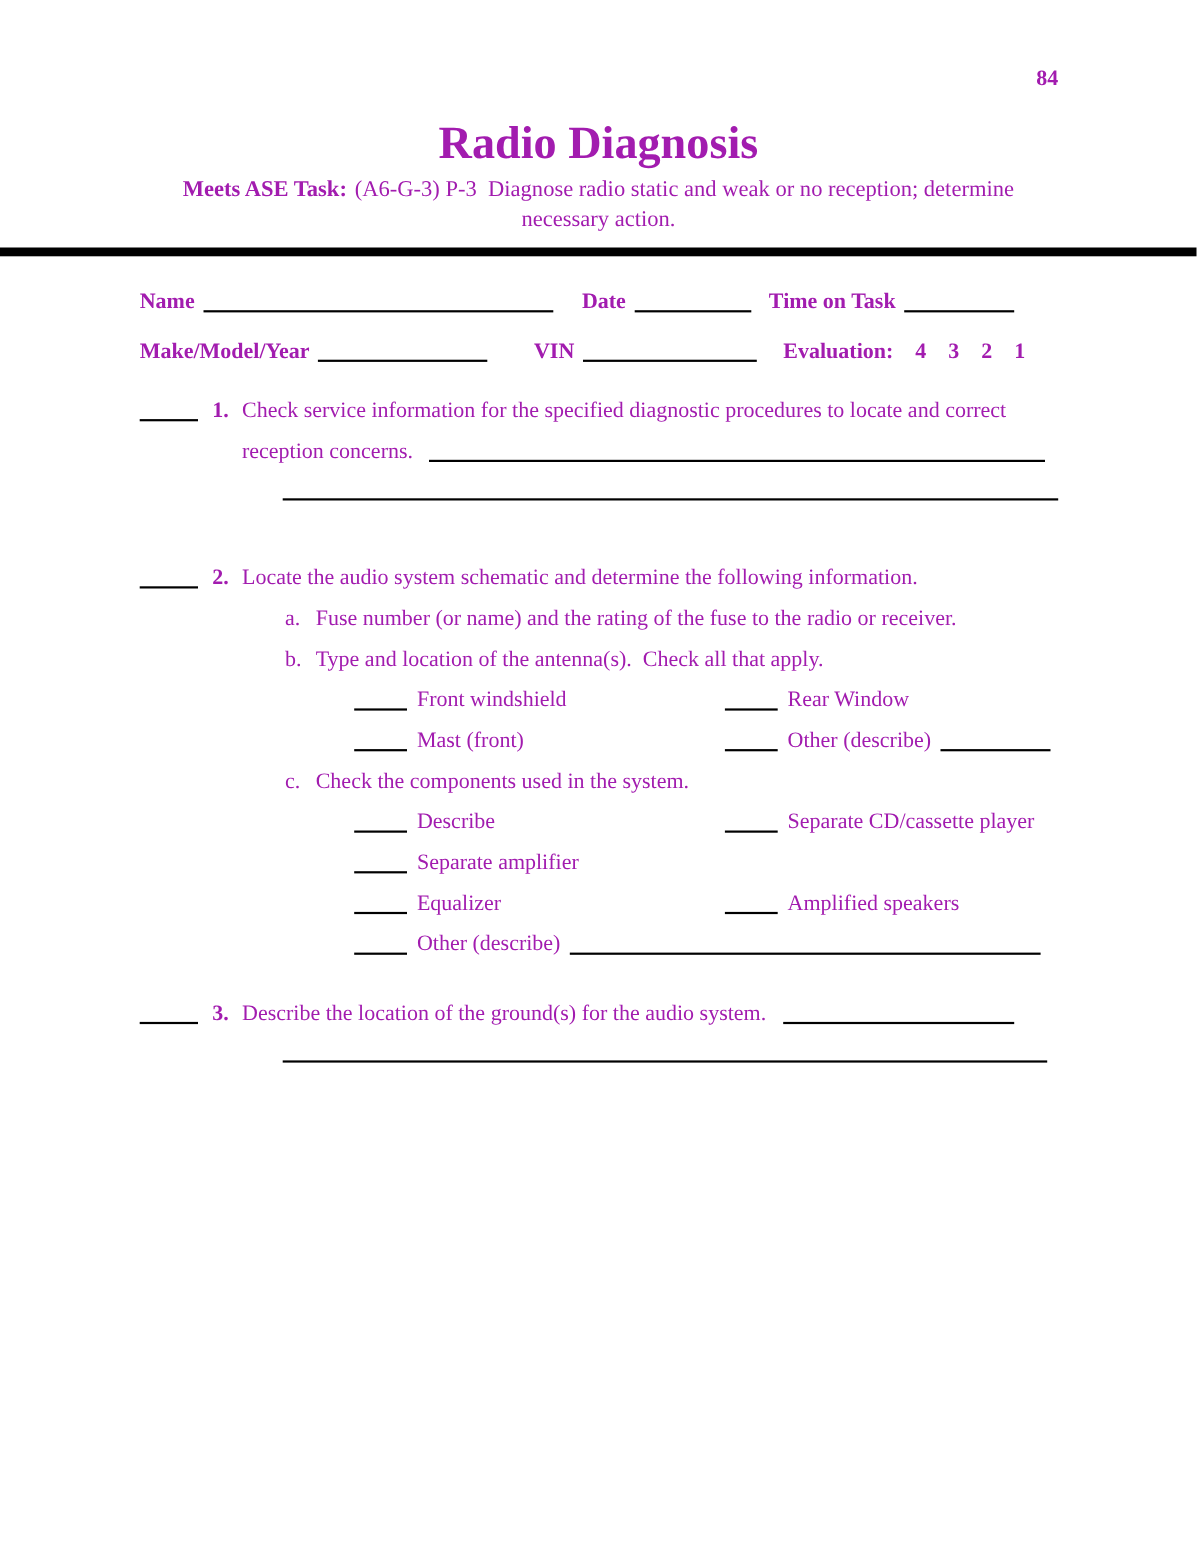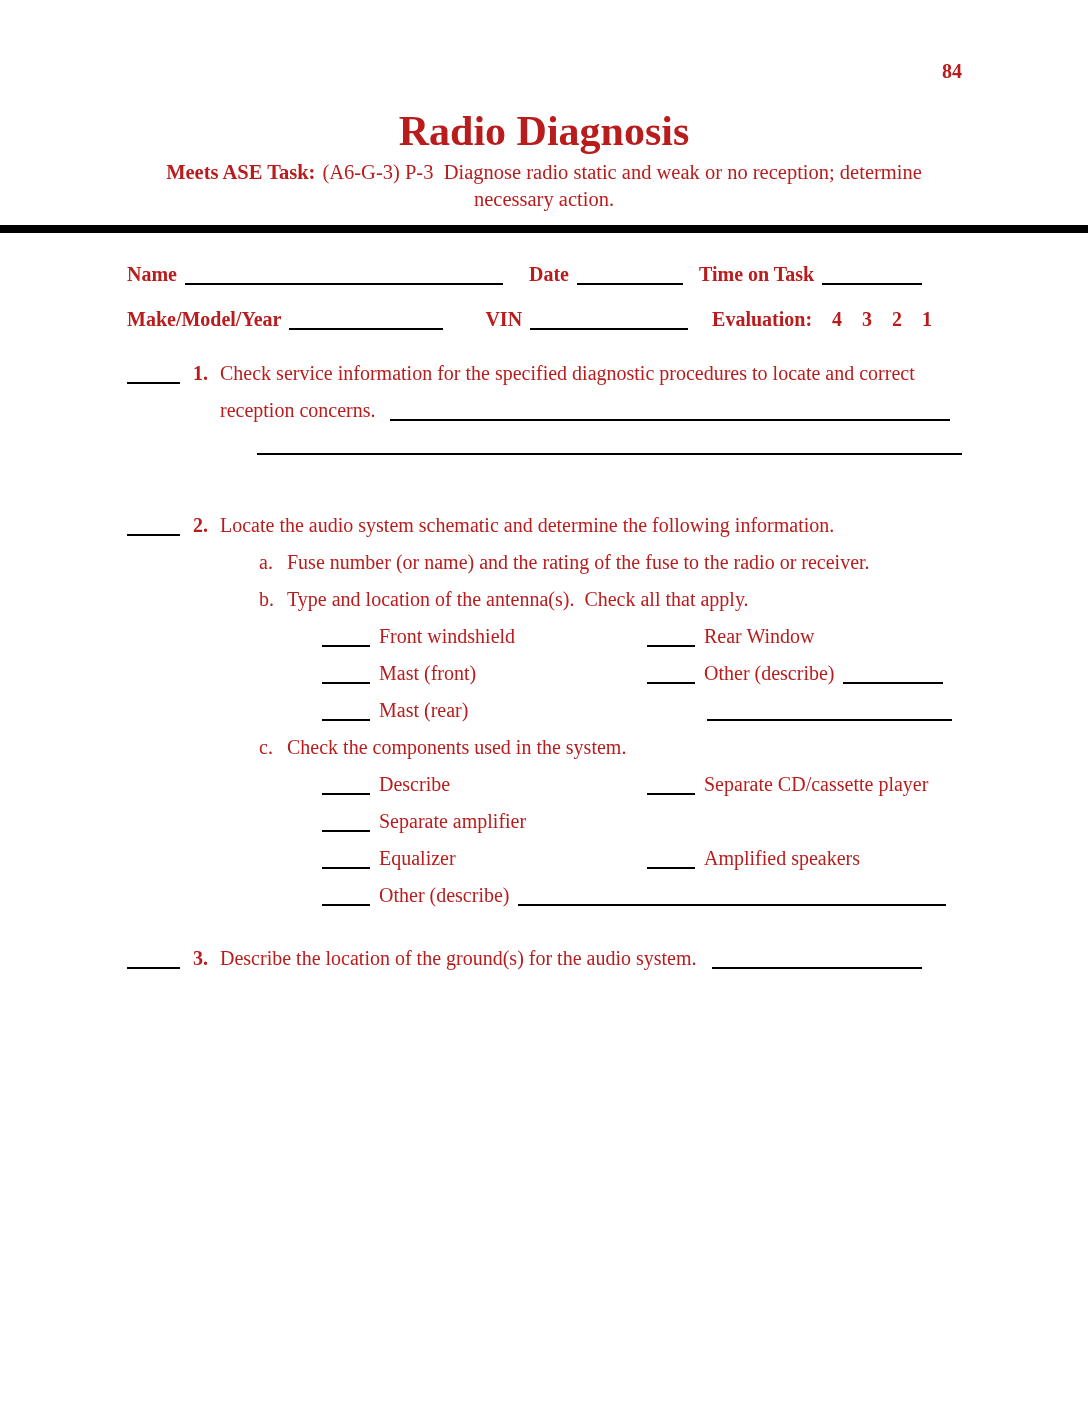--- a/index.html
+++ b/index.html
@@ -1,17 +1,17 @@
 <!DOCTYPE html>
 <html><head>
 <meta charset="utf-8">
 <style>
   html,body{margin:0;padding:0;background:#fff;}
   .page{
-    width:1088px;height:992px;background:#fff;color:#b91c1c;
+    width:1088px;height:992px;background:#fff;color:#a21caf;
     font-family:"Liberation Serif","DejaVu Serif",serif;
     font-size:20px;position:relative;overflow:hidden;
   }
   .pageno{position:absolute;top:60px;right:126px;font-weight:700;font-size:20px;}
   .header{text-align:center;}
   .title{margin:0;padding-top:108px;font-size:42px;font-weight:700;line-height:46px;}
   .subtitle{margin-top:5px;font-size:20.5px;line-height:27px;}
   .subtitle .b{font-weight:700;}
   .subtitle .t{margin-left:7px;}
   .rule{height:8px;background:#000;margin-top:12px;width:100%;}
@@ -26,21 +26,21 @@
   .inforow2{margin-top:22px;}
   .evalnum{font-weight:700;margin-left:20px;}
   .item{display:flex;align-items:baseline;line-height:37px;}
   .evalblank{width:53px;margin-right:13px;}
   .num{font-weight:700;flex:none;width:27px;}
   .body{flex:1 1 auto;min-width:0;}
   .line{white-space:nowrap;}
   .subitem{display:flex;align-items:baseline;margin-left:39px;white-space:nowrap;}
   .subnum{flex:none;width:28px;}
   .indent2{margin-left:102px;}
-  .cbrow{display:flex;align-items:baseline;margin-left:102px;white-space:nowrap;}
+  .cbrow{display:flex;align-items:baseline;margin-left:102px;white-space:nowrap;gap:12px;}
   .cbcell{display:flex;align-items:baseline;}
   .cbcell-l{width:325px;flex:none;}
   .cb{width:48px;}
   .cblbl{margin-left:9px;}
   .answer-line{height:0;border-bottom:2px solid #000;}
   .i1{margin-top:24px;}
   .i2{margin-top:52px;}
   .i3{margin-top:26px;}
   .i4{margin-top:46px;}
 </style>
@@ -126,29 +126,20 @@
           <div class="cbcell cbcell-l">
             <span class="blank cb"></span>
             <span class="cblbl">Mast (front)</span>
           </div>
           <div class="cbcell">
             <span class="blank cb"></span>
             <span class="cblbl">Other (describe)</span>
             <span class="blank" style="width:100px;margin-left:8px;"></span>
           </div>
         </div>
-        <div class="cbrow">
-          <div class="cbcell cbcell-l">
-            <span class="blank cb"></span>
-            <span class="cblbl">Mast (rear)</span>
-          </div>
-          <div class="cbcell">
-            <span class="blank" style="width:245px;margin-left:60px;"></span>
-          </div>
-        </div>
 
         <div class="subitem">
           <span class="subnum">c.</span>
           <span>Check the components used in the system.</span>
         </div>
         <div class="cbrow">
           <div class="cbcell cbcell-l">
             <span class="blank cb"></span>
             <span class="cblbl">Describe</span>
           </div>

